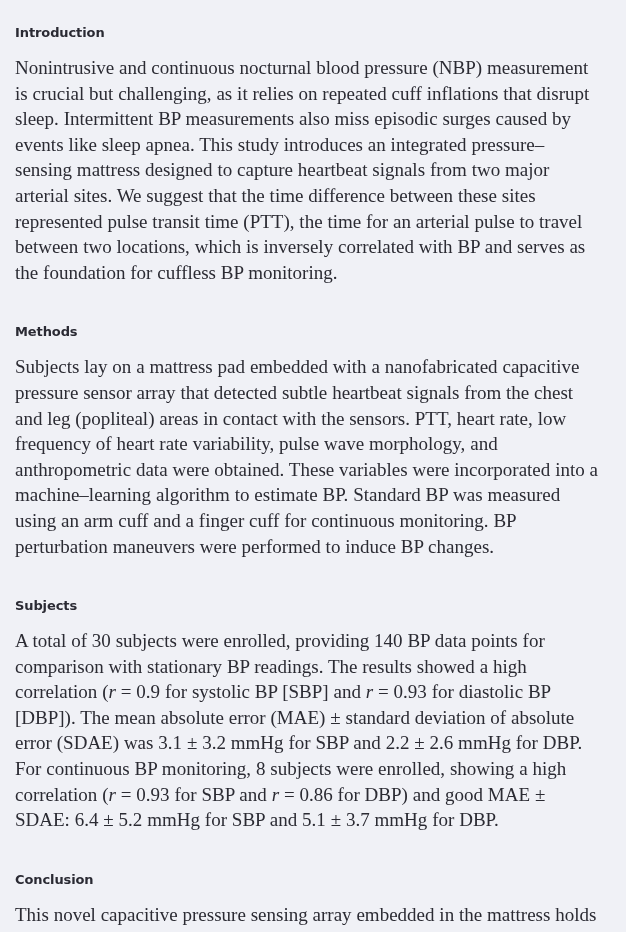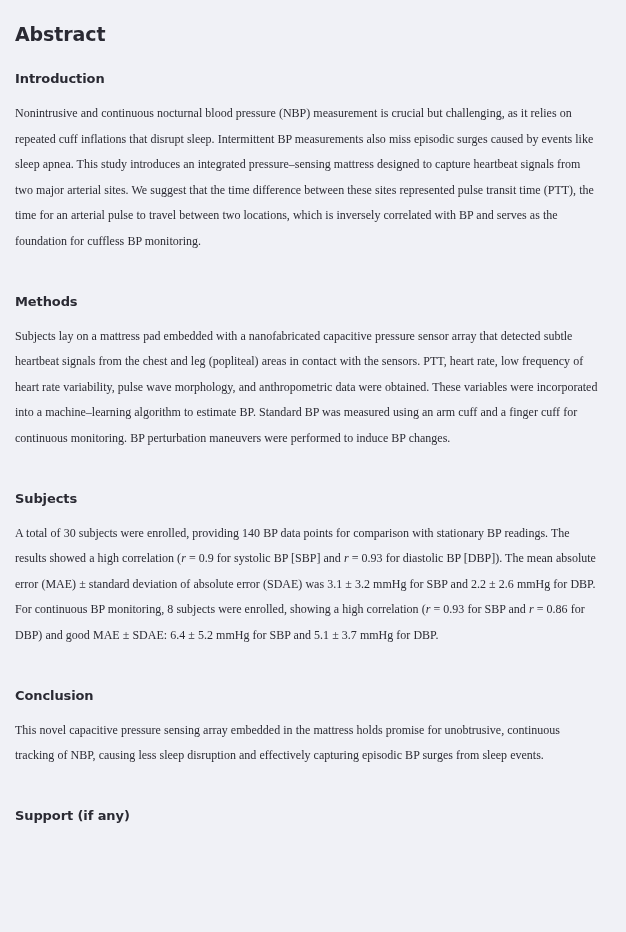--- a/index.html
+++ b/index.html
@@ -45,21 +45,21 @@
     letter-spacing: -0.1px;
     margin: 0 0 11px 0;
   }
 
   .section + .section {
     margin-top: 36px;
   }
 
   .section-body {
     font-family: "Liberation Serif", "DejaVu Serif", serif;
-    font-size: 12px;
+    font-size: 19px;
     line-height: 25.6px;
     color: #2b2b33;
     margin: 0;
     text-align: left;
     word-spacing: 0.1px;
   }
 
   .section-body em,
   .section-body i {
     font-style: italic;
@@ -68,21 +68,20 @@
   
   .section-trailing {
     margin-top: 20px;
   }
 </style>
 </head>
 <body>
 
 <div class="page">
 
-  <h1 class="abstract-title">Abstract</h1>
 
   <section class="section">
     <h2 class="section-heading">Introduction</h2>
     <p class="section-body">Nonintrusive and continuous nocturnal blood pressure (NBP) measurement is crucial but challenging, as it relies on repeated cuff inflations that disrupt sleep. Intermittent BP measurements also miss episodic surges caused by events like sleep apnea. This study introduces an integrated pressure–sensing mattress designed to capture heartbeat signals from two major arterial sites. We suggest that the time difference between these sites represented pulse transit time (PTT), the time for an arterial pulse to travel between two locations, which is inversely correlated with BP and serves as the foundation for cuffless BP monitoring.</p>
   </section>
 
   <section class="section">
     <h2 class="section-heading">Methods</h2>
     <p class="section-body">Subjects lay on a mattress pad embedded with a nanofabricated capacitive pressure sensor array that detected subtle heartbeat signals from the chest and leg (popliteal) areas in contact with the sensors. PTT, heart rate, low frequency of heart rate variability, pulse wave morphology, and anthropometric data were obtained. These variables were incorporated into a machine–learning algorithm to estimate BP. Standard BP was measured using an arm cuff and a finger cuff for continuous monitoring. BP perturbation maneuvers were performed to induce BP changes.</p>
   </section>

